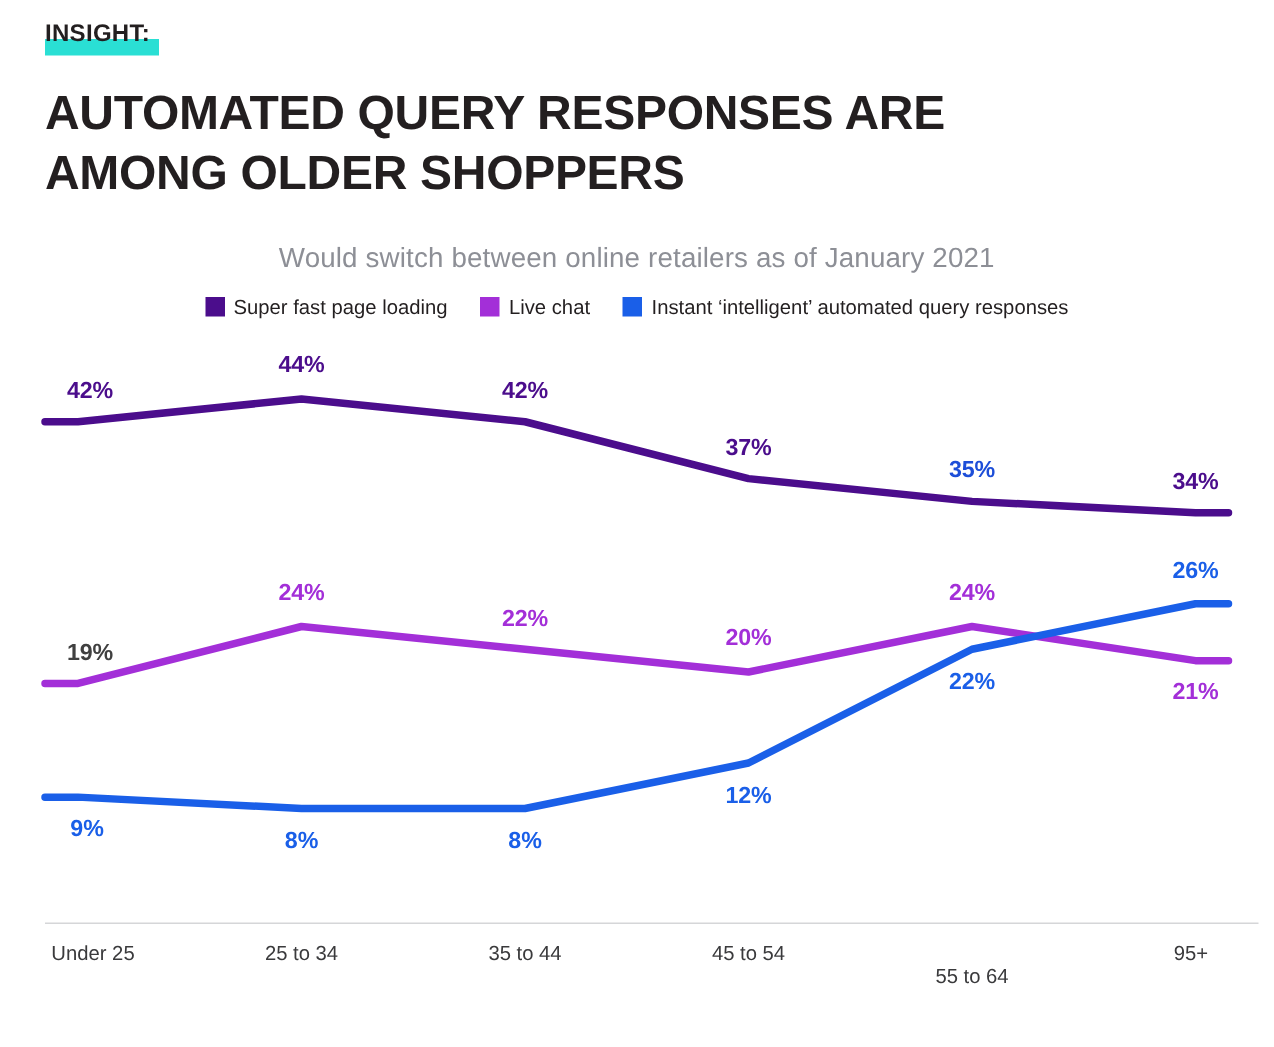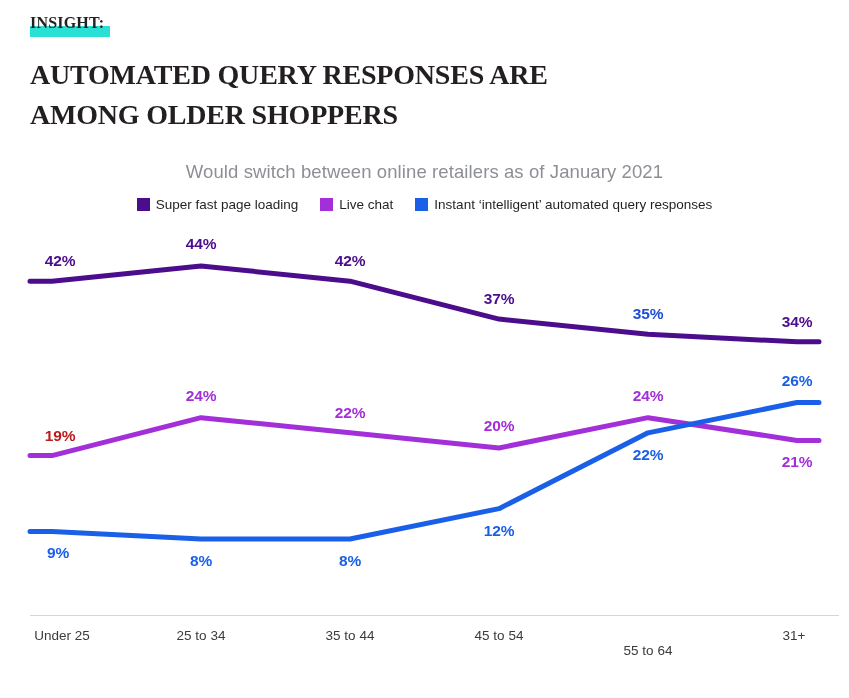--- a/index.html
+++ b/index.html
@@ -13,21 +13,20 @@
     height: 698px;
     font-family: "Liberation Sans", sans-serif;
     color: #231f20;
     overflow: hidden;
     position: relative;
   }
 
   
   .header {
     padding: 14px 0 0 30px;
-    font-family: Liberation Serif, serif;
   }
   .insight-kicker {
     position: relative;
     display: inline-block;
     font-size: 16px;
     font-weight: bold;
     letter-spacing: 0.2px;
     color: #231f20;
     line-height: 1.0;
     padding: 0 2px 2px 0;
@@ -41,21 +40,21 @@
     background: #2adfd4;
     z-index: 0;
   }
   .insight-kicker .kicker-text {
     position: relative;
     z-index: 1;
   }
 
   .headline {
     margin: 22px 0 0 0;
-    font-size: 28px;
+    font-size: 32px;
     line-height: 40px;
     font-weight: bold;
     letter-spacing: -0.2px;
     color: #231f20;
     max-width: 800px;
   }
   .headline .hl-line { display: block; }
 
   
   .chart-block {
@@ -177,21 +176,21 @@
         <polyline points="30,229.58333333333334 52,229.58333333333334 201,191.66666666666666 350,206.83333333333334 499,222 648,191.66666666666666 797,214.41666666666666 819,214.41666666666666" fill="none" stroke="#a32fd8" stroke-width="5" stroke-linecap="round" stroke-linejoin="round"></polyline>
         <polyline points="30,305.4166666666667 52,305.4166666666667 201,313 350,313 499,282.66666666666663 648,206.83333333333334 797,176.5 819,176.5" fill="none" stroke="#1a5fe8" stroke-width="5" stroke-linecap="round" stroke-linejoin="round"></polyline>
       </svg>
     <div id="value-labels">
         <div class="value-label" style="color: rgb(75, 13, 140); left: 60px; top: 35.1667px;">42%</div>
         <div class="value-label" style="color: rgb(75, 13, 140); left: 201px; top: 18px;">44%</div>
         <div class="value-label" style="color: rgb(75, 13, 140); left: 350px; top: 35.1667px;">42%</div>
         <div class="value-label" style="color: rgb(75, 13, 140); left: 499px; top: 73.0833px;">37%</div>
         <div class="value-label" style="color: #1d4ed8; left: 648px; top: 88.25px;">35%</div>
         <div class="value-label" style="color: rgb(75, 13, 140); left: 797px; top: 95.8333px;">34%</div>
-        <div class="value-label" style="color: #b91c1c; left: 60px; top: 209.583px;">19%</div>
+        <div class="value-label" style="color: #404040; left: 60px; top: 209.583px;">19%</div>
         <div class="value-label" style="color: rgb(163, 47, 216); left: 201px; top: 169.667px;">24%</div>
         <div class="value-label" style="color: rgb(163, 47, 216); left: 350px; top: 186.833px;">22%</div>
         <div class="value-label" style="color: rgb(163, 47, 216); left: 499px; top: 200px;">20%</div>
         <div class="value-label" style="color: rgb(163, 47, 216); left: 648px; top: 169.667px;">24%</div>
         <div class="value-label" style="color: rgb(163, 47, 216); left: 797px; top: 236.417px;">21%</div>
         <div class="value-label" style="color: rgb(26, 95, 232); left: 58px; top: 327.417px;">9%</div>
         <div class="value-label" style="color: rgb(26, 95, 232); left: 201px; top: 335px;">8%</div>
         <div class="value-label" style="color: rgb(26, 95, 232); left: 350px; top: 335px;">8%</div>
         <div class="value-label" style="color: rgb(26, 95, 232); left: 499px; top: 304.667px;">12%</div>
         <div class="value-label" style="color: rgb(26, 95, 232); left: 648px; top: 228.833px;">22%</div>
@@ -199,15 +198,15 @@
       </div>
     <div class="axis-line"></div>
   </div>
 
   <div class="x-axis" id="x-axis">
       <div class="x-tick" style="left: 62px;">Under 25</div>
       <div class="x-tick" style="left: 201px;">25 to 34</div>
       <div class="x-tick" style="left: 350px;">35 to 44</div>
       <div class="x-tick" style="left: 499px;">45 to 54</div>
       <div class="x-tick" style="left: 648px; margin-top: 15px;">55 to 64</div>
-      <div class="x-tick" style="left: 794px;">31+</div>
+      <div class="x-tick" style="left: 794px;">95+</div>
     </div>
 </div>
 
 </body></html>

